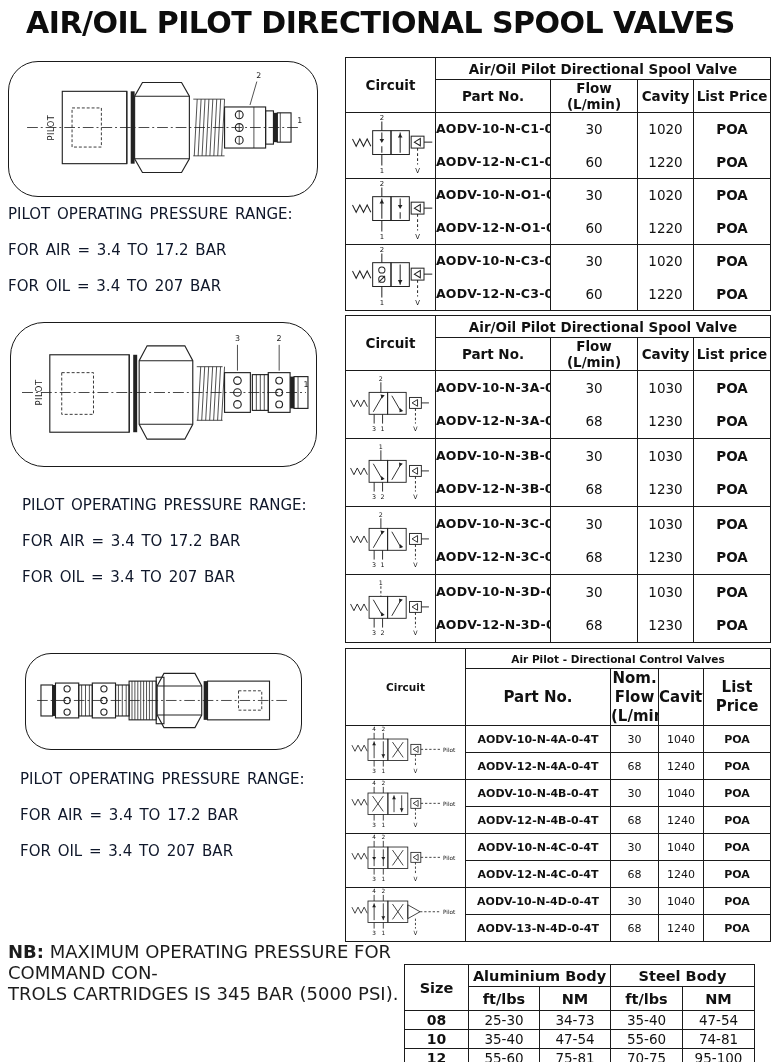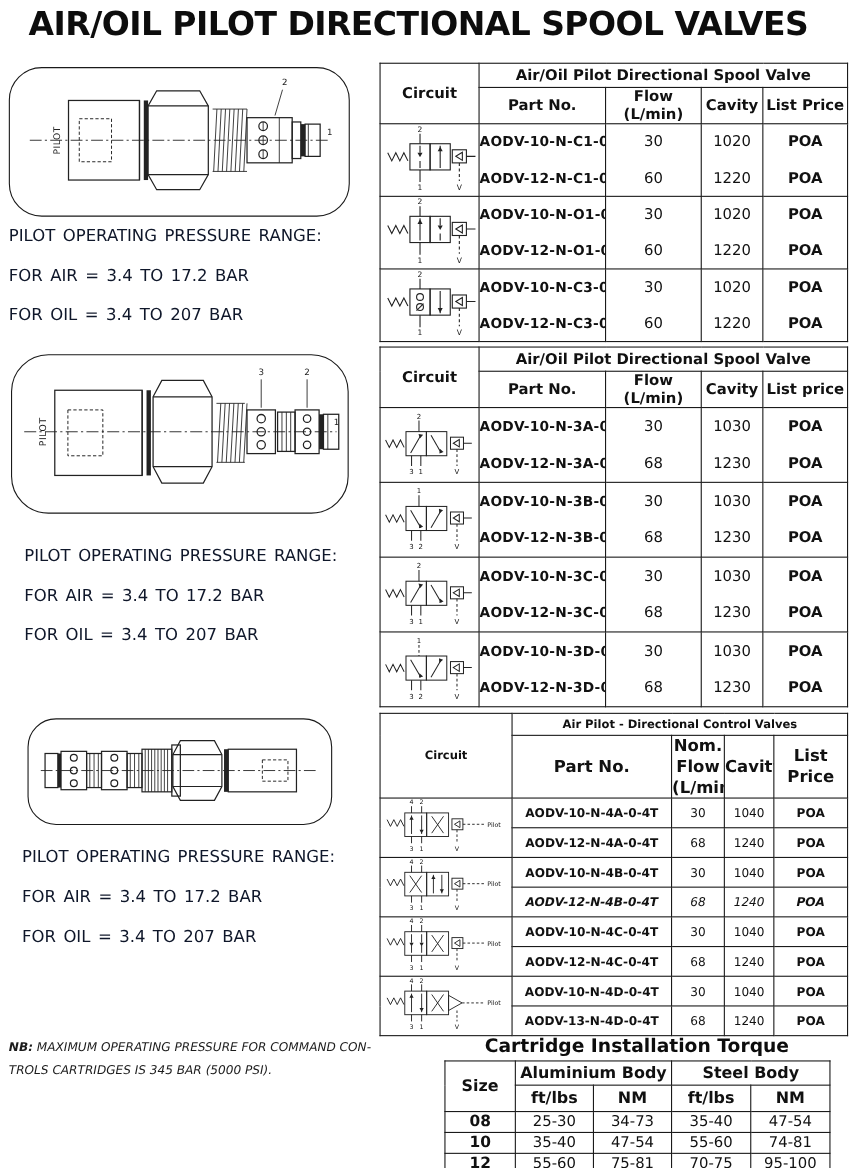--- a/index.html
+++ b/index.html
@@ -48,21 +48,21 @@
 
   
   .vd .k{stroke:#222;fill:none;stroke-width:1.15;}
   .vd .thin{stroke:#222;fill:none;stroke-width:0.8;}
   .vd .fd{fill:#222;stroke:none;}
   .vd .cl{stroke:#333;fill:none;stroke-width:0.9;stroke-dasharray:11 3 2 3;}
   .vd .dshr{stroke:#222;fill:none;stroke-width:0.9;stroke-dasharray:3 2;}
   .vd text{fill:#222;font-family:"DejaVu Sans",sans-serif;font-size:8px;text-anchor:middle;}
 
   
-  .notes{font-size:11px;color:#1c1c1c;line-height:21px;font-style:italic;}
+  .notes{font-size:18px;color:#1c1c1c;line-height:21px;}
   .notes .gap{height:12px;}
 
   
   .torquetitle{font-size:17px;font-weight:bold;color:#0d0d0d;text-align:center;}
   table.torque{border-collapse:collapse;table-layout:fixed;}
   table.torque th,table.torque td{border:1.6px solid #1a1a1a;text-align:center;
         vertical-align:middle;padding:0;color:#111;}
   .torque th{font-size:14.5px;font-weight:bold;}
   .torque td.sz{font-size:14px;font-weight:bold;}
   .torque td{font-size:13.5px;}
@@ -630,21 +630,21 @@
           <text x="46" y="62">1</text>
           <text x="88" y="62">V</text>
           <text class="lbl-start" x="124" y="33.5">Pilot</text>
         </svg>
       </td>
       <td class="pn3">AODV-10-N-4B-0-4T</td>
       <td class="val3">30</td>
       <td class="val3">1040</td>
       <td class="poa3">POA</td>
     </tr>
-    <tr style="height:26px;font-style:italic;">
+    <tr style="height:26px;">
       <td class="pn3">AODV-12-N-4B-0-4T</td>
       <td class="val3">68</td>
       <td class="val3">1240</td>
       <td class="poa3">POA</td>
     </tr>
 
     <tr style="height:26px;">
       <td rowspan="2">
         <svg class="cs" width="115" height="49" viewBox="0 0 150 64">
           <g class="k">
@@ -730,21 +730,20 @@
     </tr>
   </tbody>
     </table>
 
   <div class="abs notes" style="left:8px;top:941px;width:395px;">
     <div><b>NB:</b><span> MAXIMUM OPERATING PRESSURE FOR COMMAND CON-</span></div>
     <div>TROLS CARTRIDGES IS 345 BAR (5000 PSI).</div>
     <div class="gap"></div>
   </div>
 
-  <div class="abs torquetitle" style="left:404px;top:941px;width:350px;">Cartridge Installation Torque</div>
   <table class="torque abs" style="left:404px;top:964px;width:350px;">
     <colgroup>
         <col style="width:64px">
         <col style="width:71px">
         <col style="width:71px">
         <col style="width:72px">
         <col style="width:72px">
       </colgroup>
     <tbody>
         <tr style="height:22px;">

